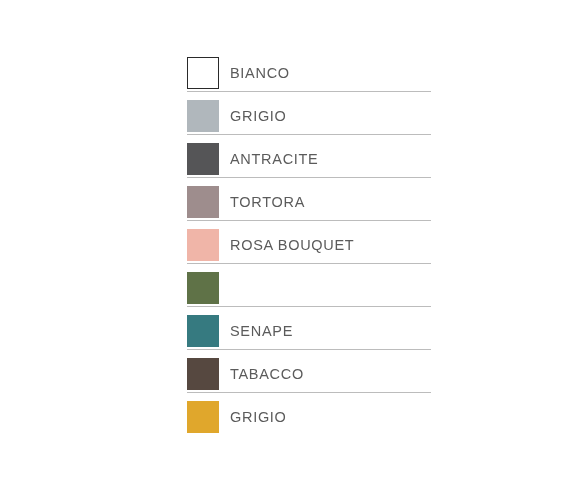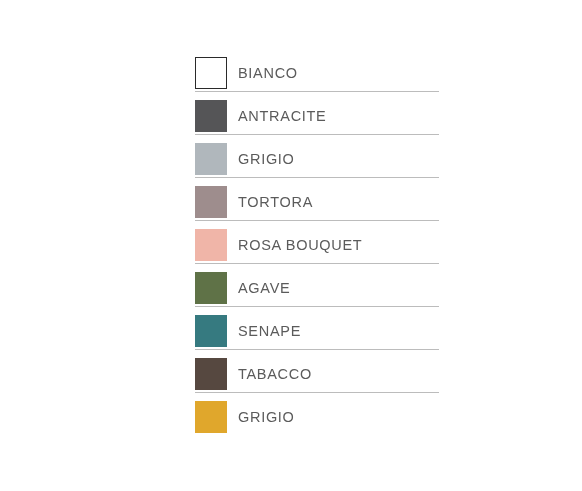--- a/index.html
+++ b/index.html
@@ -9,21 +9,21 @@
   body {
     width: 582px;
     height: 491px;
     background: #ffffff;
     font-family: "Liberation Sans", sans-serif;
     overflow: hidden;
   }
 
   #color-legend {
     position: absolute;
-    left: 195px;
+    left: 187px;
     top: 57px;
     width: 240px;
   }
 
   .legend-row {
     position: relative;
     height: 43px;
     display: flex;
     align-items: flex-start;
   }
@@ -64,38 +64,37 @@
 </style>
 </head>
 <body>
 
 <div id="color-legend">
     <div class="legend-row">
       <span class="swatch outlined" style="background: rgb(255, 255, 255); border-color: rgb(42, 42, 42);"></span>
       <span class="swatch-label">BIANCO</span>
     </div>
     <div class="legend-row">
+      <span class="swatch" style="background: rgb(176, 183, 188);"></span>
+      <span class="swatch-label">GRIGIO</span>
+    </div>
+    <div class="legend-row">
       <span class="swatch" style="background: rgb(85, 85, 87);"></span>
       <span class="swatch-label">ANTRACITE</span>
-    </div>
-    <div class="legend-row">
-      <span class="swatch" style="background: rgb(176, 183, 188);"></span>
-      <span class="swatch-label">GRIGIO</span>
     </div>
     <div class="legend-row">
       <span class="swatch" style="background: rgb(158, 141, 141);"></span>
       <span class="swatch-label">TORTORA</span>
     </div>
     <div class="legend-row">
       <span class="swatch" style="background: rgb(240, 181, 168);"></span>
       <span class="swatch-label">ROSA BOUQUET</span>
     </div>
     <div class="legend-row">
       <span class="swatch" style="background: rgb(95, 114, 71);"></span>
-      <span class="swatch-label">AGAVE</span>
     </div>
     <div class="legend-row">
       <span class="swatch" style="background: rgb(54, 122, 128);"></span>
       <span class="swatch-label">SENAPE</span>
     </div>
     <div class="legend-row">
       <span class="swatch" style="background: rgb(86, 72, 64);"></span>
       <span class="swatch-label">TABACCO</span>
     </div>
     <div class="legend-row">

